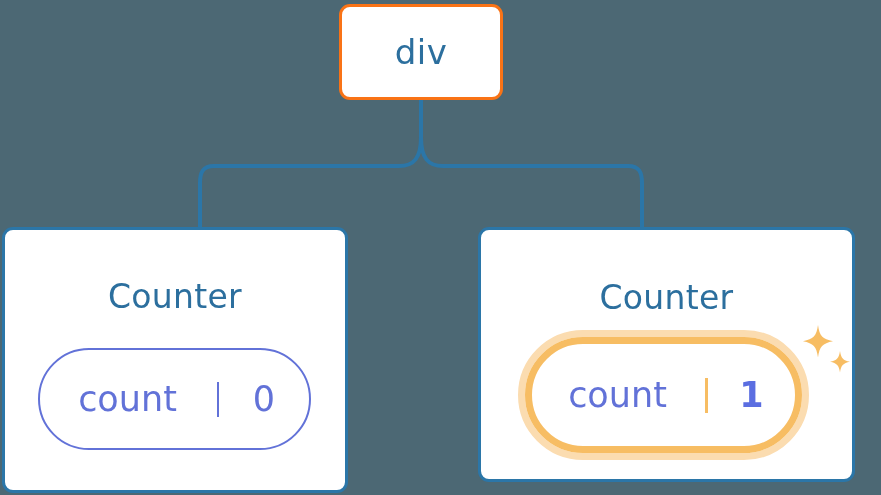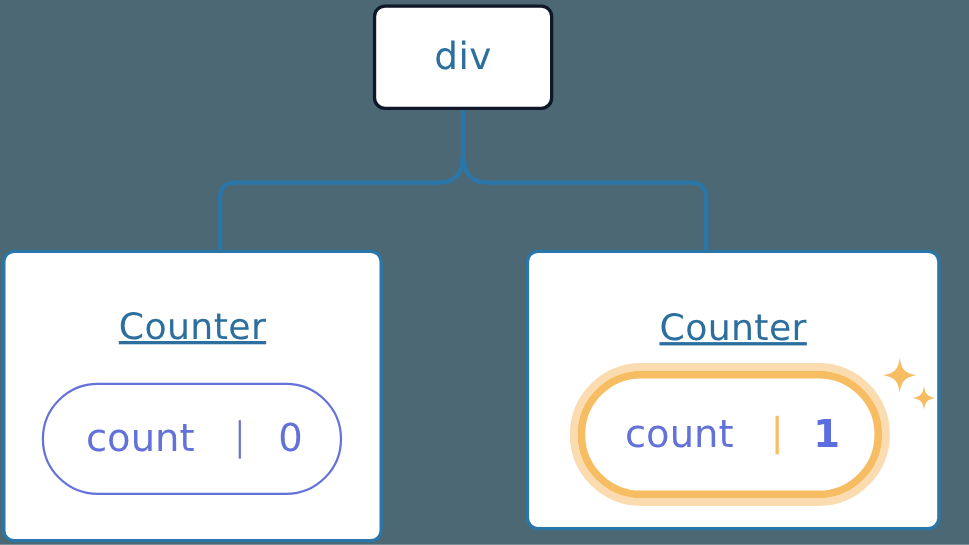--- a/index.html
+++ b/index.html
@@ -30,21 +30,21 @@
 
   
   .node-root {
     position: absolute;
     left: 339px;
     top: 4px;
     width: 164px;
     height: 96px;
     box-sizing: border-box;
     background: #ffffff;
-    border: 3px solid #0f172a;
+    border: 3px solid #f97316;
     border-radius: 11px;
     display: flex;
     align-items: center;
     justify-content: center;
   }
   .node-root-label {
     font-size: 34px;
     color: #2c6f9e;
     letter-spacing: 0.5px;
     line-height: 1;
@@ -72,21 +72,20 @@
   }
   .card-title {
     position: absolute;
     left: 0;
     right: 0;
     text-align: center;
     font-size: 33px;
     color: #2c6f9e;
     letter-spacing: 0.3px;
     line-height: 1;
-    text-decoration: underline;
   }
   .card-left .card-title { top: 50px; }
   .card-right .card-title { top: 51px; }
 
   
   .pill {
     position: absolute;
     box-sizing: border-box;
     display: flex;
     align-items: center;

